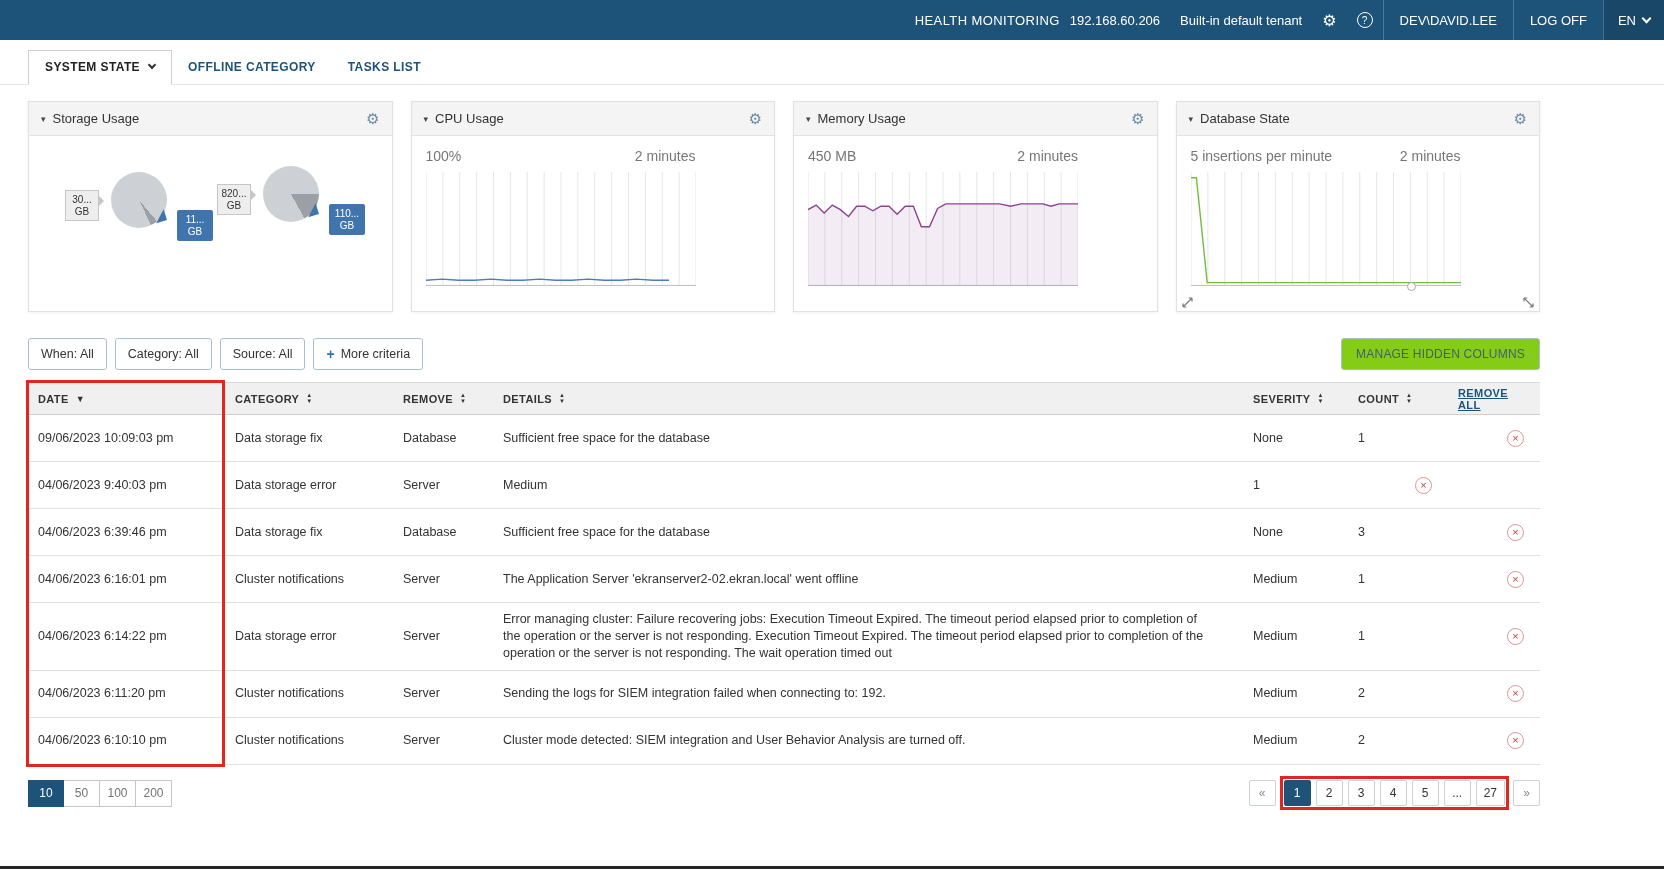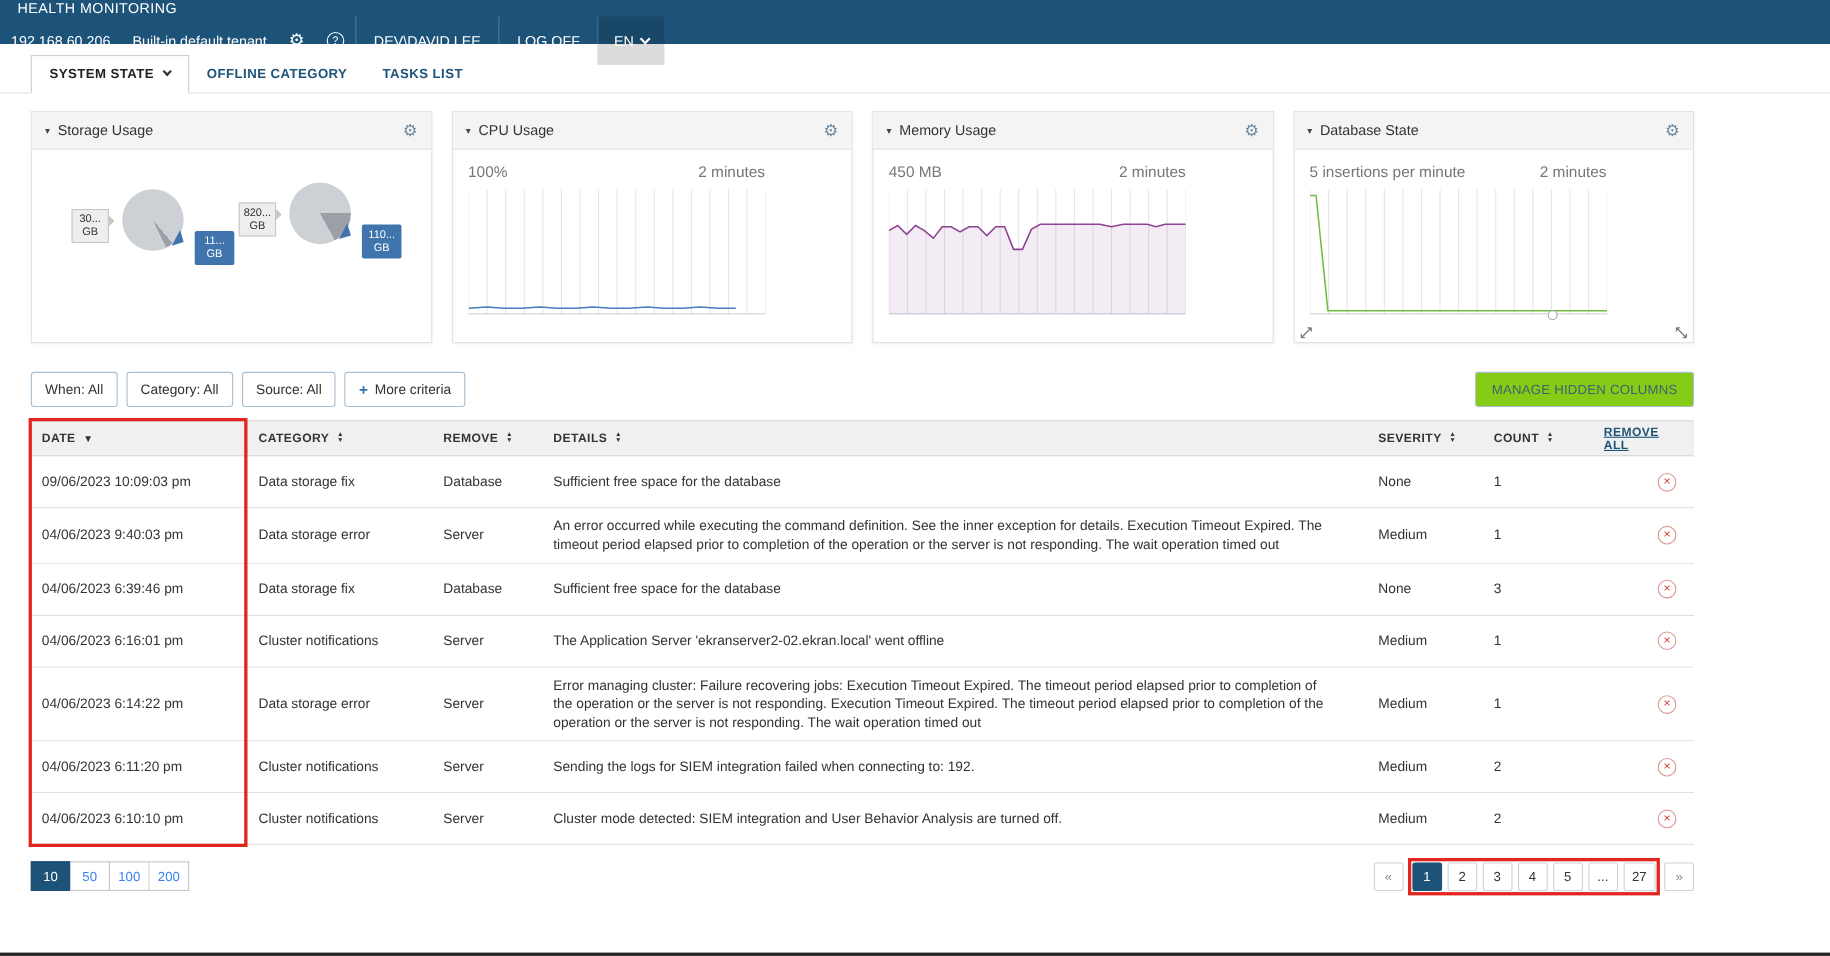--- a/index.html
+++ b/index.html
@@ -1,21 +1,21 @@
 <!DOCTYPE html>
 <html><head>
 <meta charset="utf-8">
 <style>
   * { margin:0; padding:0; box-sizing:border-box; }
   html,body { background:#fff; }
   body { font-family:"Liberation Sans", sans-serif; color:#333; }
   .page { width:1664px; height:869px; position:relative; background:#fff; overflow:hidden; }
 
   
-  .topbar { display:flex; justify-content:space-between; align-items:stretch; height:40px; background:#1d5379; color:#fff; font-size:13px;flex-direction:column; }
+  .topbar { display:flex; justify-content:flex-end; align-items:stretch; height:40px; background:#1d5379; color:#fff; font-size:13px; }
   .tb-title { display:flex; align-items:center; padding-left:16px; letter-spacing:.4px; }
   .tb-right { display:flex; align-items:stretch; }
   .tb-item { display:flex; align-items:center; padding:12px 10px; gap:7px; white-space:nowrap; }
   .tb-item.sep { border-left:1px solid rgba(255,255,255,.22); padding:0 16px; }
   .tb-item.lang { background:rgba(0,0,0,.14); padding:0 14px; }
   .help-circle { width:16px; height:16px; border:1px solid #fff; border-radius:50%; display:flex; align-items:center; justify-content:center; font-size:10px; }
   .gear-white { font-size:16px; cursor:pointer; }
   .chev { width:7px; height:7px; border-right:2px solid currentColor; border-bottom:2px solid currentColor; transform:rotate(45deg); display:inline-block; margin-top:-4px; }
 
   
@@ -77,21 +77,21 @@
   .remove-icon { width:17px; height:17px; border:1px solid #e09490; color:#cc423c; border-radius:50%; display:flex; align-items:center; justify-content:center; font-size:11px; cursor:pointer; }
 
   
   .annot { position:absolute; border:3px solid #e3251f; pointer-events:none; z-index:4; }
   .annot-date { left:-2px; top:-2px; width:199px; height:calc(100% + 4px); }
   .annot-pages { inset:-4px; }
 
   
   .pager { margin:15px 0 0 28px; width:1512px; display:flex; justify-content:space-between; align-items:center; }
   .sizes { display:flex; }
-  .size-btn { min-width:36px; height:27px; border:1px solid #c6c6c6; border-left:none; background:#fff; font-size:12px; color:#3b82f6; font-family:inherit; cursor:pointer; }
+  .size-btn { min-width:36px; height:27px; border:1px solid #c6c6c6; border-left:none; background:#fff; font-size:12px; color:#737373; font-family:inherit; cursor:pointer; }
   .size-btn:first-child { border-left:1px solid #c6c6c6; }
   .size-btn.active { background:#1d5379; border-color:#1d5379; color:#fff; }
   .pages { display:flex; align-items:center; gap:5px; }
   .pages-core { display:flex; gap:5px; position:relative; margin:0 3px; }
   .page-btn { min-width:27px; height:26px; border:1px solid #ccd2d8; background:#fff; font-size:12px; color:#333; font-family:inherit; cursor:pointer; border-radius:2px; padding:0 7px; }
   .page-btn.active { background:#1d5379; border-color:#1d5379; color:#fff; }
   .page-btn.nav { color:#888; }
 
   .bottom-edge { position:absolute; bottom:0; left:0; width:100%; height:3px; background:#262626; }
 </style>
@@ -381,21 +381,20 @@
           <div class="tcell col-severity">None</div>
           <div class="tcell col-count">1</div>
           <div class="tcell col-remove">
             <span class="remove-icon">×</span>
           </div>
         </div>
         <div class="trow">
           <div class="tcell col-date">04/06/2023 9:40:03 pm</div>
           <div class="tcell col-category">Data storage error</div>
           <div class="tcell col-source">Server</div>
-          <div class="tcell col-details">An error occurred while executing the command definition. See the inner exception for details. Execution Timeout Expired. The timeout period elapsed prior to completion of the operation or the server is not responding. The wait operation timed out</div>
           <div class="tcell col-severity">Medium</div>
           <div class="tcell col-count">1</div>
           <div class="tcell col-remove">
             <span class="remove-icon">×</span>
           </div>
         </div>
         <div class="trow">
           <div class="tcell col-date">04/06/2023 6:39:46 pm</div>
           <div class="tcell col-category">Data storage fix</div>
           <div class="tcell col-source">Database</div>

